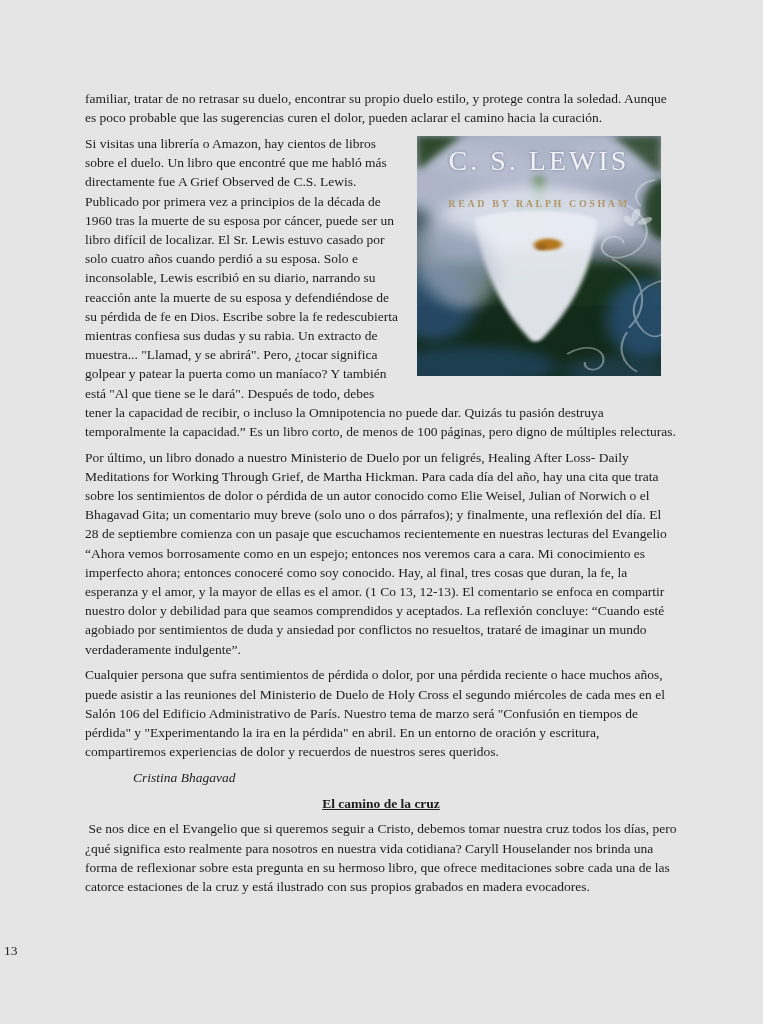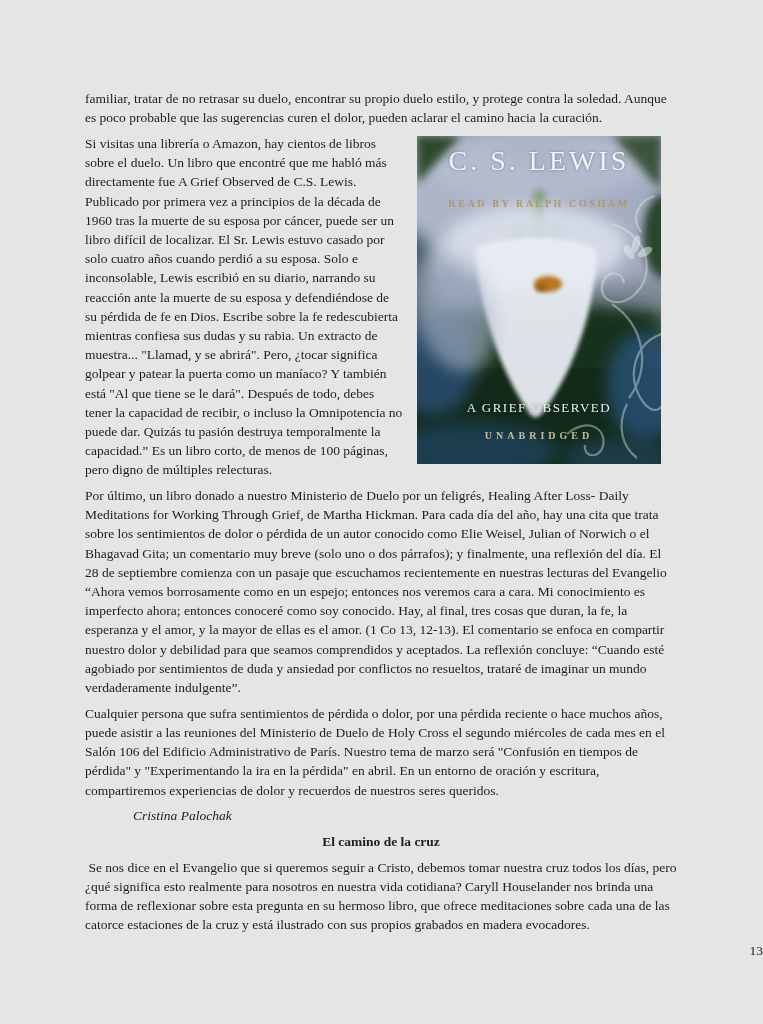--- a/index.html
+++ b/index.html
@@ -8,27 +8,27 @@
     width:763px;height:1024px;
     background:#e5e5e5;
     font-family:"Liberation Serif","DejaVu Serif",serif;
     font-size:13.5px;line-height:19.2px;
     color:#1d1d1d;
     overflow:hidden;
   }
   .content{padding:89px 86px 0 85px;}
   .content p{margin:0 0 6.5px 0;text-align:left;}
   .signature{font-style:italic;padding-left:48px;}
-  .section-heading{font-weight:bold;text-align:center;margin:6.5px 0 6.5px 0;}
-  .pagenum{position:absolute;left:12px;right:0;top:941px;text-align:right;font-size:13.5px;color:#222;}
+  .section-heading{font-weight:bold;text-align:center;margin:6.5px 0 6.5px 0;text-decoration:underline;}
+  .pagenum{position:absolute;left:4px;right:0;top:941px;text-align:left;font-size:13.5px;color:#222;}
 
   
   .cover{
     float:right;
-    width:244px;height:328px;
+    width:244px;height:240px;
     margin:2px 16px 20px 14px;
     position:relative;
     overflow:hidden;
     background:#6f7a8e;
   }
   .cover svg{position:absolute;top:0;left:0;width:100%;height:100%;display:block;}
   .cv-text{position:absolute;left:0;right:0;text-align:center;white-space:nowrap;
            font-family:"Liberation Serif","DejaVu Serif",serif;}
   .cv-author{top:15px;font-size:28px;letter-spacing:3px;color:#f1f3f8;
              text-shadow:0 0 3px rgba(40,50,70,.45);}
@@ -118,21 +118,21 @@
       <div class="cv-text cv-author">C. S. LEWIS</div>
       <div class="cv-text cv-narrator">READ BY RALPH COSHAM</div>
       <div class="cv-text cv-title">A GRIEF OBSERVED</div>
       <div class="cv-text cv-edition">UNABRIDGED</div>
     </div>
 
     <p>Si visitas una librería o Amazon, hay cientos de libros sobre el duelo. Un libro que encontré que me habló más directamente fue A Grief Observed de C.S. Lewis. Publicado por primera vez a principios de la década de 1960 tras la muerte de su esposa por cáncer, puede ser un libro difícil de localizar. El Sr. Lewis estuvo casado por solo cuatro años cuando perdió a su esposa. Solo e inconsolable, Lewis escribió en su diario, narrando su reacción ante la muerte de su esposa y defendiéndose de su pérdida de fe en Dios. Escribe sobre la fe redescubierta mientras confiesa sus dudas y su rabia. Un extracto de muestra... "Llamad, y se abrirá". Pero, ¿tocar significa golpear y patear la puerta como un maníaco? Y también está "Al que tiene se le dará". Después de todo, debes tener la capacidad de recibir, o incluso la Omnipotencia no puede dar. Quizás tu pasión destruya temporalmente la capacidad.” Es un libro corto, de menos de 100 páginas, pero digno de múltiples relecturas.</p>
     <p>Por último, un libro donado a nuestro Ministerio de Duelo por un feligrés, Healing After Loss- Daily Meditations for Working Through Grief, de Martha Hickman. Para cada día del año, hay una cita que trata sobre los sentimientos de dolor o pérdida de un autor conocido como Elie Weisel, Julian of Norwich o el Bhagavad Gita; un comentario muy breve (solo uno o dos párrafos); y finalmente, una reflexión del día. El 28 de septiembre comienza con un pasaje que escuchamos recientemente en nuestras lecturas del Evangelio “Ahora vemos borrosamente como en un espejo; entonces nos veremos cara a cara. Mi conocimiento es imperfecto ahora; entonces conoceré como soy conocido. Hay, al final, tres cosas que duran, la fe, la esperanza y el amor, y la mayor de ellas es el amor. (1 Co 13, 12-13). El comentario se enfoca en compartir nuestro dolor y debilidad para que seamos comprendidos y aceptados. La reflexión concluye: “Cuando esté agobiado por sentimientos de duda y ansiedad por conflictos no resueltos, trataré de imaginar un mundo verdaderamente indulgente”.</p>
     <p>Cualquier persona que sufra sentimientos de pérdida o dolor, por una pérdida reciente o hace muchos años, puede asistir a las reuniones del Ministerio de Duelo de Holy Cross el segundo miércoles de cada mes en el Salón 106 del Edificio Administrativo de París. Nuestro tema de marzo será "Confusión en tiempos de pérdida" y "Experimentando la ira en la pérdida" en abril. En un entorno de oración y escritura, compartiremos experiencias de dolor y recuerdos de nuestros seres queridos.</p>
 
-    <p class="signature">Cristina Palochak</p>
+    <p class="signature">Cristina Bhagavad</p>
 
     <div class="section-heading">El camino de la cruz</div>
 
     <p>&nbsp;Se nos dice en el Evangelio que si queremos seguir a Cristo, debemos tomar nuestra cruz todos los días, pero ¿qué significa esto realmente para nosotros en nuestra vida cotidiana? Caryll Houselander nos brinda una forma de reflexionar sobre esta pregunta en su hermoso libro, que ofrece meditaciones sobre cada una de las catorce estaciones de la cruz y está ilustrado con sus propios grabados en madera evocadores.</p>
   </div>
 
   <div class="pagenum">13</div>
 </div>
 
 </body></html>

